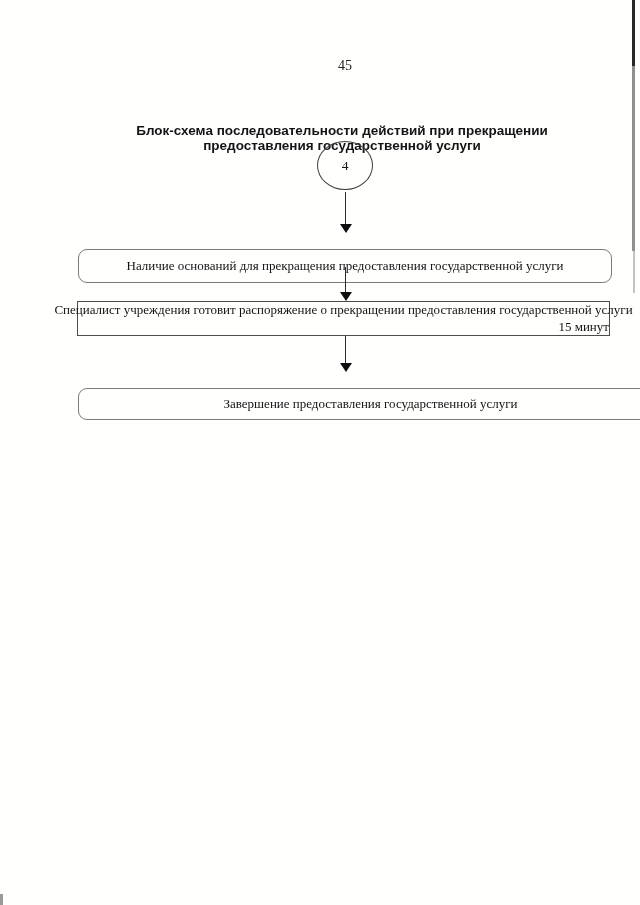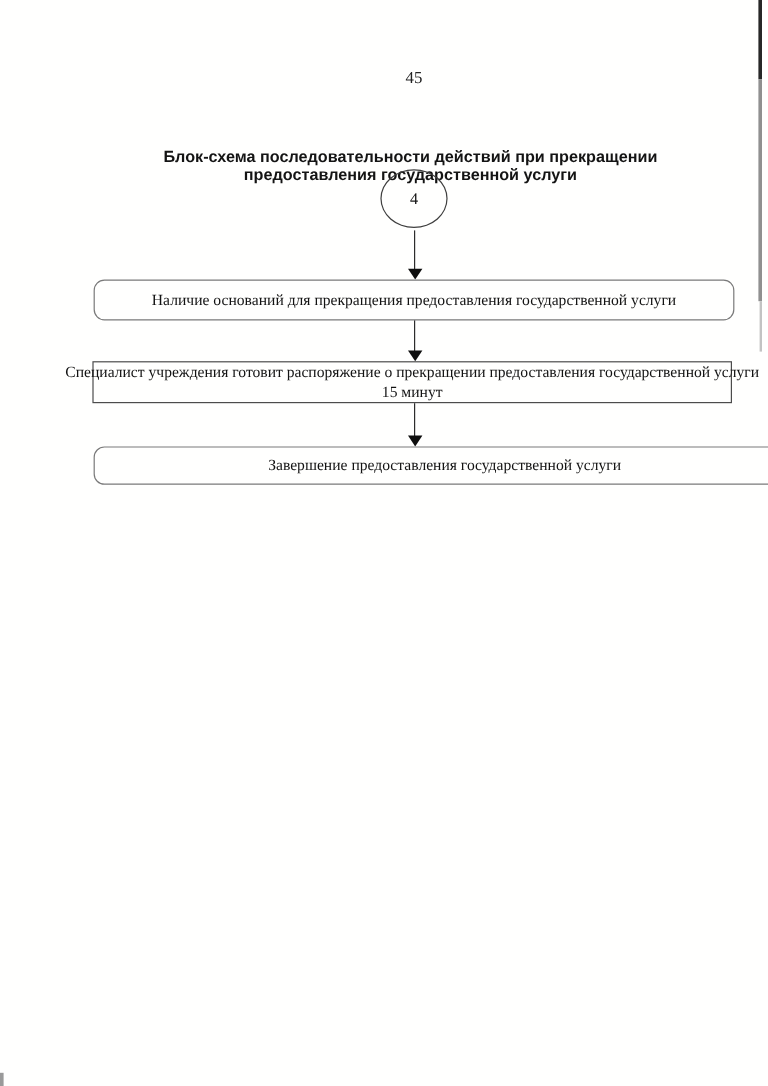--- a/index.html
+++ b/index.html
@@ -94,20 +94,21 @@
     font-size: 13px;
     color: #131313;
   }
   .flow-box.rounded {
     border: 1px solid #7a7a7a;
     border-radius: 9px;
     display: flex;
     align-items: center;
     justify-content: center;
     text-align: right;
+    margin-top: 16px;
   }
   .box-1 { left: 78px;  top: 233px; width: 534px; height: 34px; }
   .box-3 { left: 78px;  top: 372px; width: 585px; height: 32px; }
 
   .box-2 {
     left: 77px;
     top: 301px;
     width: 533px;
     height: 35px;
     border: 1px solid #4c4c4c;
@@ -119,21 +120,21 @@
     left: 50%;
     transform: translateX(-50%);
     white-space: nowrap;
     font-size: 13px;
   }
   .box-2 .line2 {
     position: absolute;
     top: 17px;
     left: 0;
     width: 100%;
-    text-align: center;
+    text-align: right;
     font-size: 13px;
   }
 
   
   .scan-line { position: absolute; }
   .scan-line.seg-dark  { left: 632px; top: 0;     width: 3px; height: 66px;  background: #272727; }
   .scan-line.seg-gray  { left: 632px; top: 66px;  width: 3px; height: 185px; background: #909090; }
   .scan-line.seg-faint { left: 633px; top: 251px; width: 2px; height: 42px;  background: #c3c3c3; }
   .scan-mark-bottom-left { position: absolute; left: 0; top: 894px; width: 3px; height: 11px; background: #9a9a9a; }
 </style>

